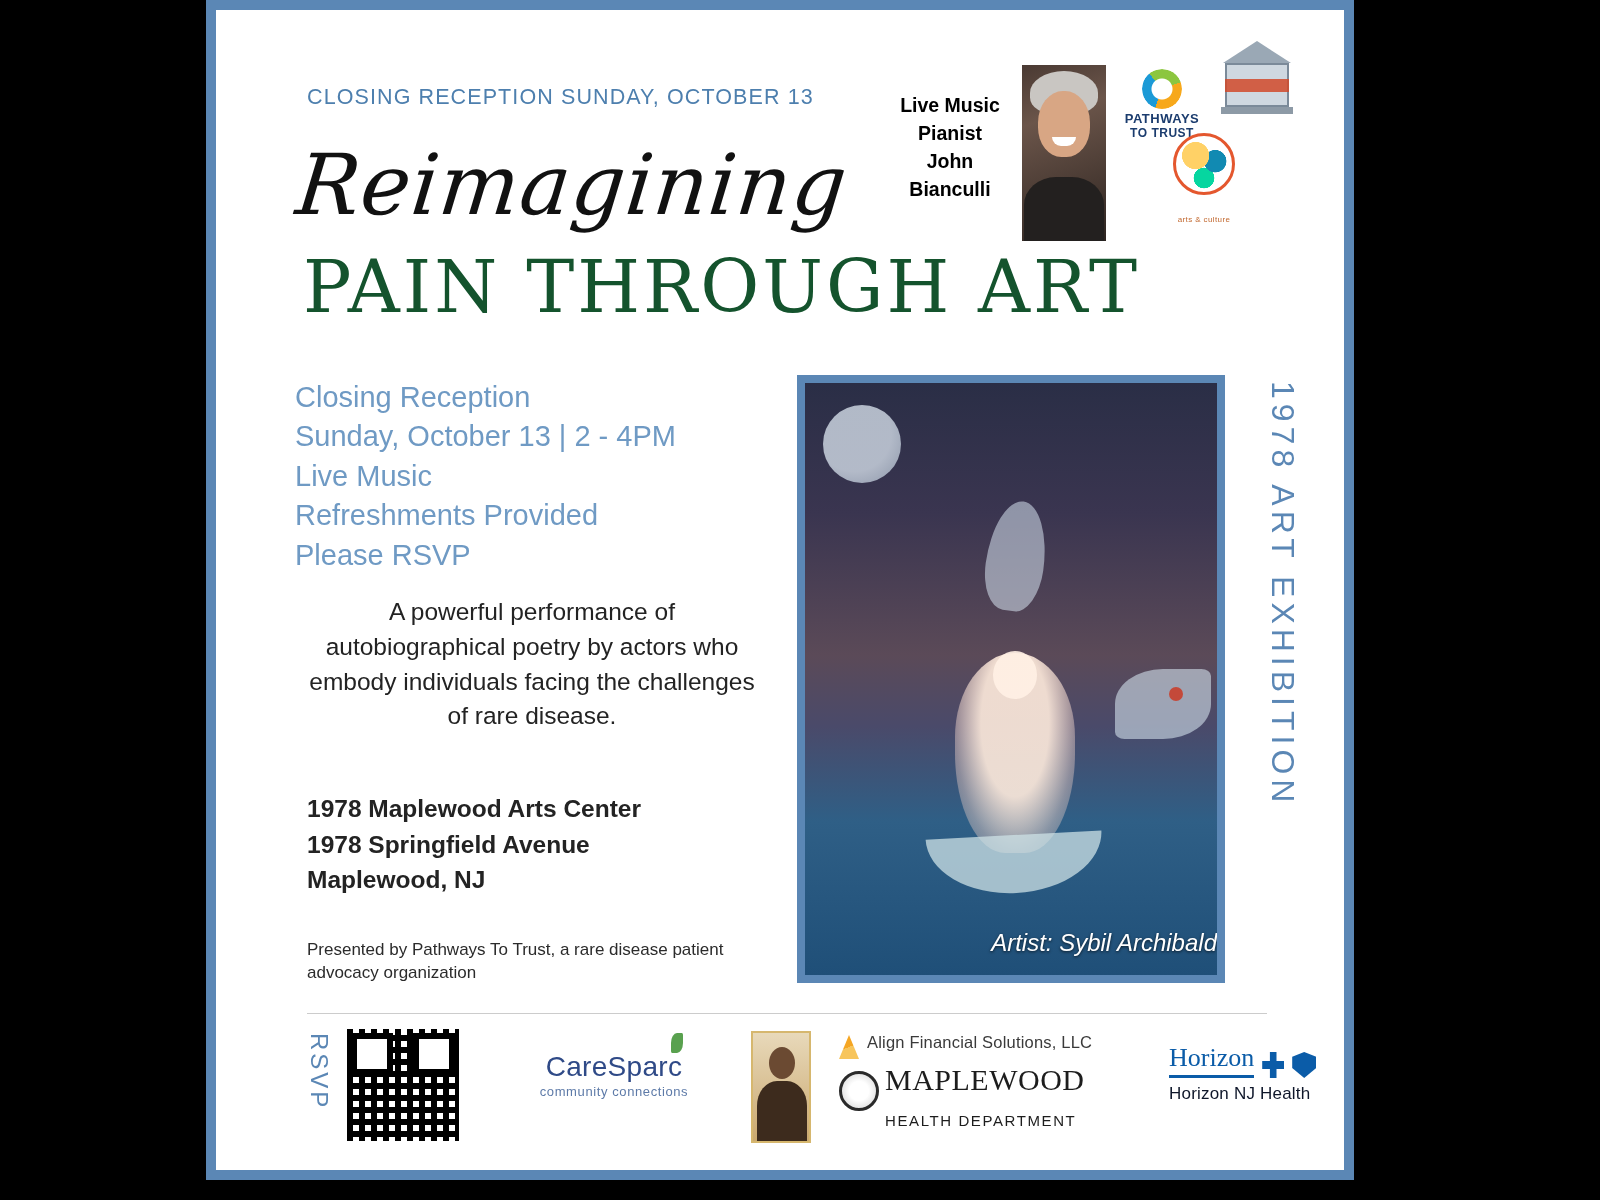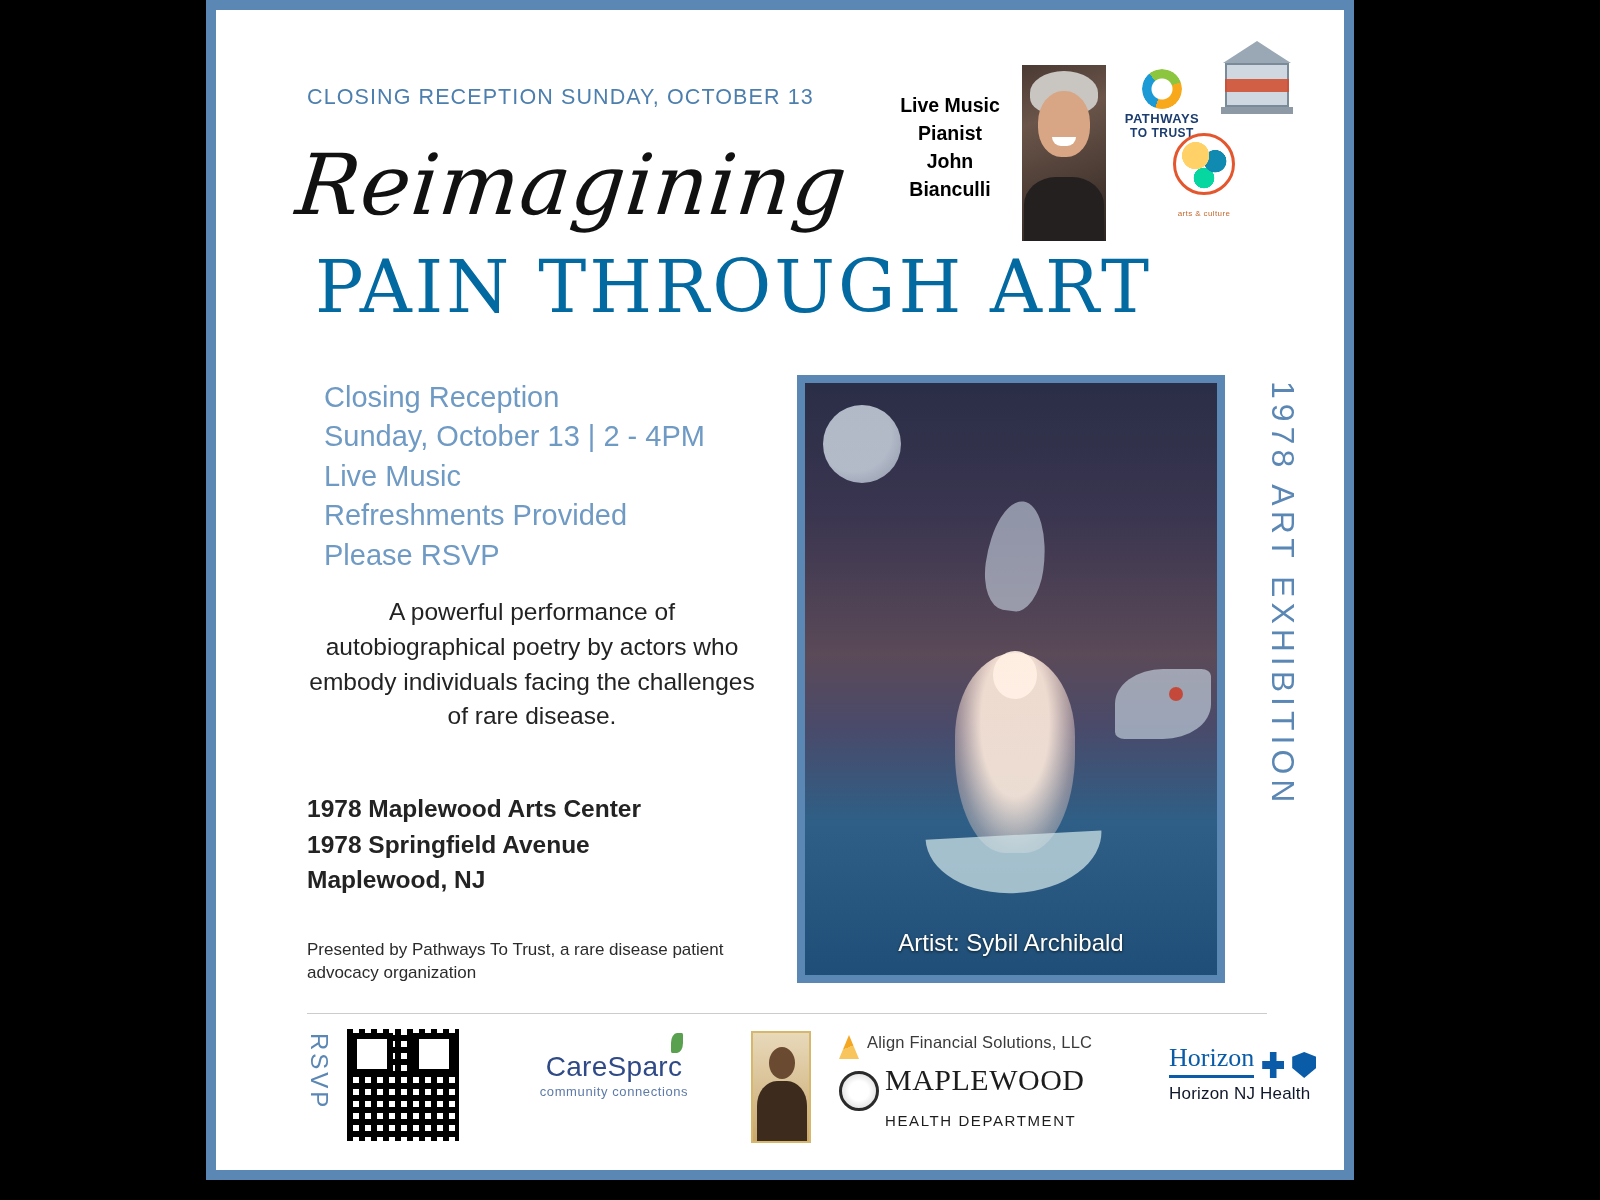--- a/index.html
+++ b/index.html
@@ -57,25 +57,25 @@
     font-family: "DejaVu Serif", serif;
     font-style: italic;
     font-size: 84px;
     color: #111111;
     letter-spacing: 1px;
     line-height: 1;
     transform: skewX(-6deg);
   }
   .title-main {
     position: absolute;
-    left: 96px;
+    left: 84px;
     top: 238px;
     font-family: "DejaVu Serif", serif;
     font-size: 72px;
-    color: #0369a1;
+    color: #14532d;
     letter-spacing: 3px;
     line-height: 1;
     white-space: nowrap;
   }
 
   
   .livemusic {
     position: absolute;
     left: 663px;
     top: 78px;
@@ -150,26 +150,26 @@
     position: absolute; left: 950px; top: 120px; width: 70px; height: 76px; text-align: center;
   }
   .logo-arts .ring {
     width: 56px; height: 56px; margin: 0 auto; border-radius: 50%;
     border: 3px solid #e4572e;
     background: radial-gradient(circle at 35% 35%, #ffd166 0 26%, transparent 27%),
                 radial-gradient(circle at 70% 45%, #118ab2 0 22%, transparent 23%),
                 radial-gradient(circle at 50% 75%, #06d6a0 0 20%, transparent 21%),
                 #ffffff;
   }
-  .logo-arts .caption { font-size: 8px; color: #c2682f; margin-top: 14px; letter-spacing: .4px; }
+  .logo-arts .caption { font-size: 8px; color: #c2682f; margin-top: 20px; letter-spacing: .4px; }
 
   
   .detail-block {
     position: absolute;
-    left: 105px;
+    left: 76px;
     top: 365px;
     width: 460px;
     color: #6f9ac4;
     font-size: 29px;
     line-height: 1.36;
     font-weight: 400;
   }
   .body-copy {
     position: absolute;
     left: 88px;
@@ -248,24 +248,25 @@
     position: absolute; right: 6px; top: 286px; width: 96px; height: 70px;
     background: rgba(210,225,235,.6);
     border-radius: 50% 10% 50% 10%;
   }
   .aw-fish-eye {
     position: absolute; right: 34px; top: 304px; width: 14px; height: 14px; border-radius: 50%;
     background: #c4493a;
   }
   .aw-cred {
     position: absolute; left: 0; right: 0; bottom: 18px;
-    text-align: center;
+    text-align: right;
     color: #ffffff;
     font-size: 24px;
     text-shadow: 0 1px 3px rgba(0,0,0,.7);
+    font-style: italic;
   }
 
   
   .vertical-label {
     position: absolute;
     left: 1026px;
     top: 368px;
     height: 600px;
     width: 56px;
     color: #5b87b5;

